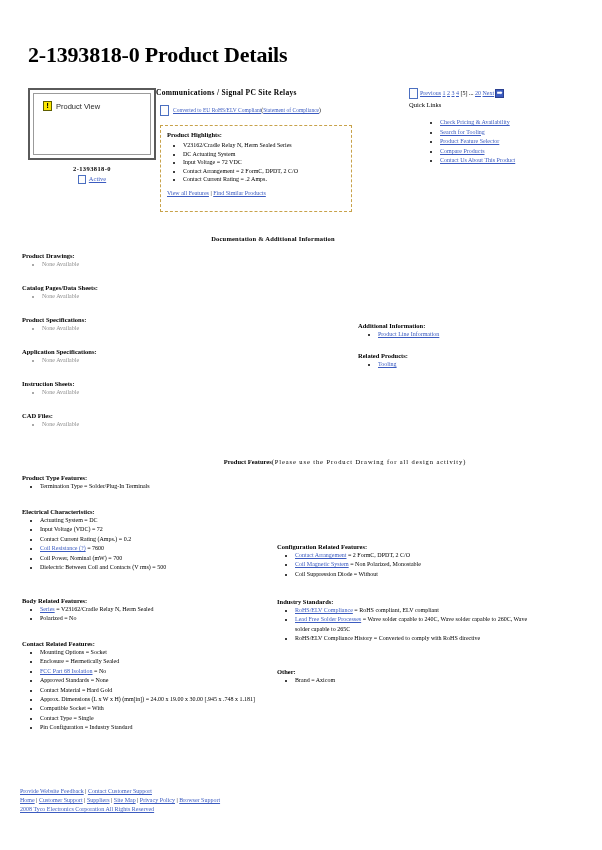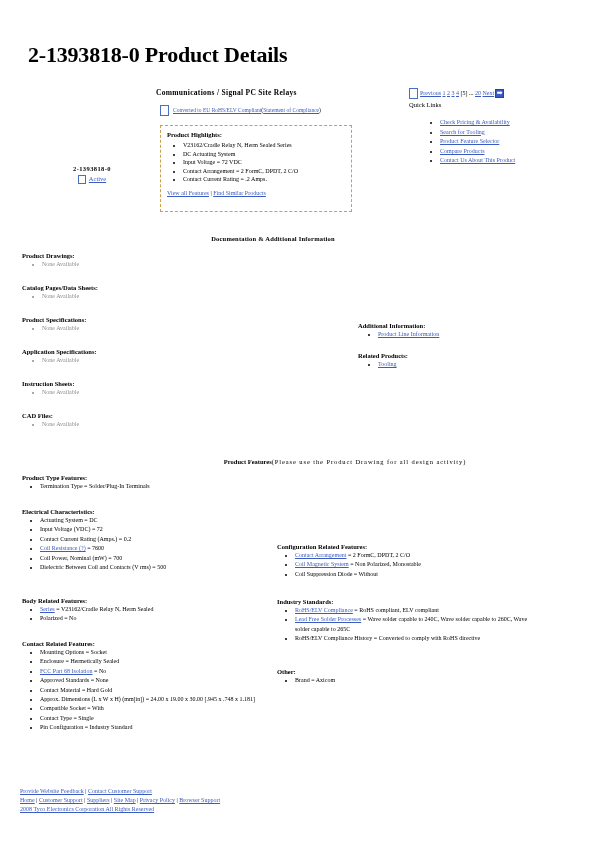--- a/index.html
+++ b/index.html
@@ -283,20 +283,27 @@
   }
   .footer .sep { color: #000; }
 </style>
 </head>
 <body>
 
 <div class="page">
 
   <div class="title">2-1393818-0 Product Details</div>
 
+  <div class="pv-outer">
+    <div class="pv-inner">
+      <div class="pv-label">
+        <span class="pv-icon"></span><span>Product View</span>
+      </div>
+    </div>
+  </div>
   <div class="pv-partno">2-1393818-0</div>
   <div class="pv-active">
     <span class="broken-img-sm"></span><span class="link">Active</span>
   </div>
 
   <div class="cat-title">Communications / Signal PC Site Relays</div>
 
   <div class="rohs-row">
     <span class="broken-img"></span><span class="link">Converted to EU RoHS/ELV Compliant</span><span>(</span><span class="link">Statement of Compliance</span><span>)</span>
   </div>

